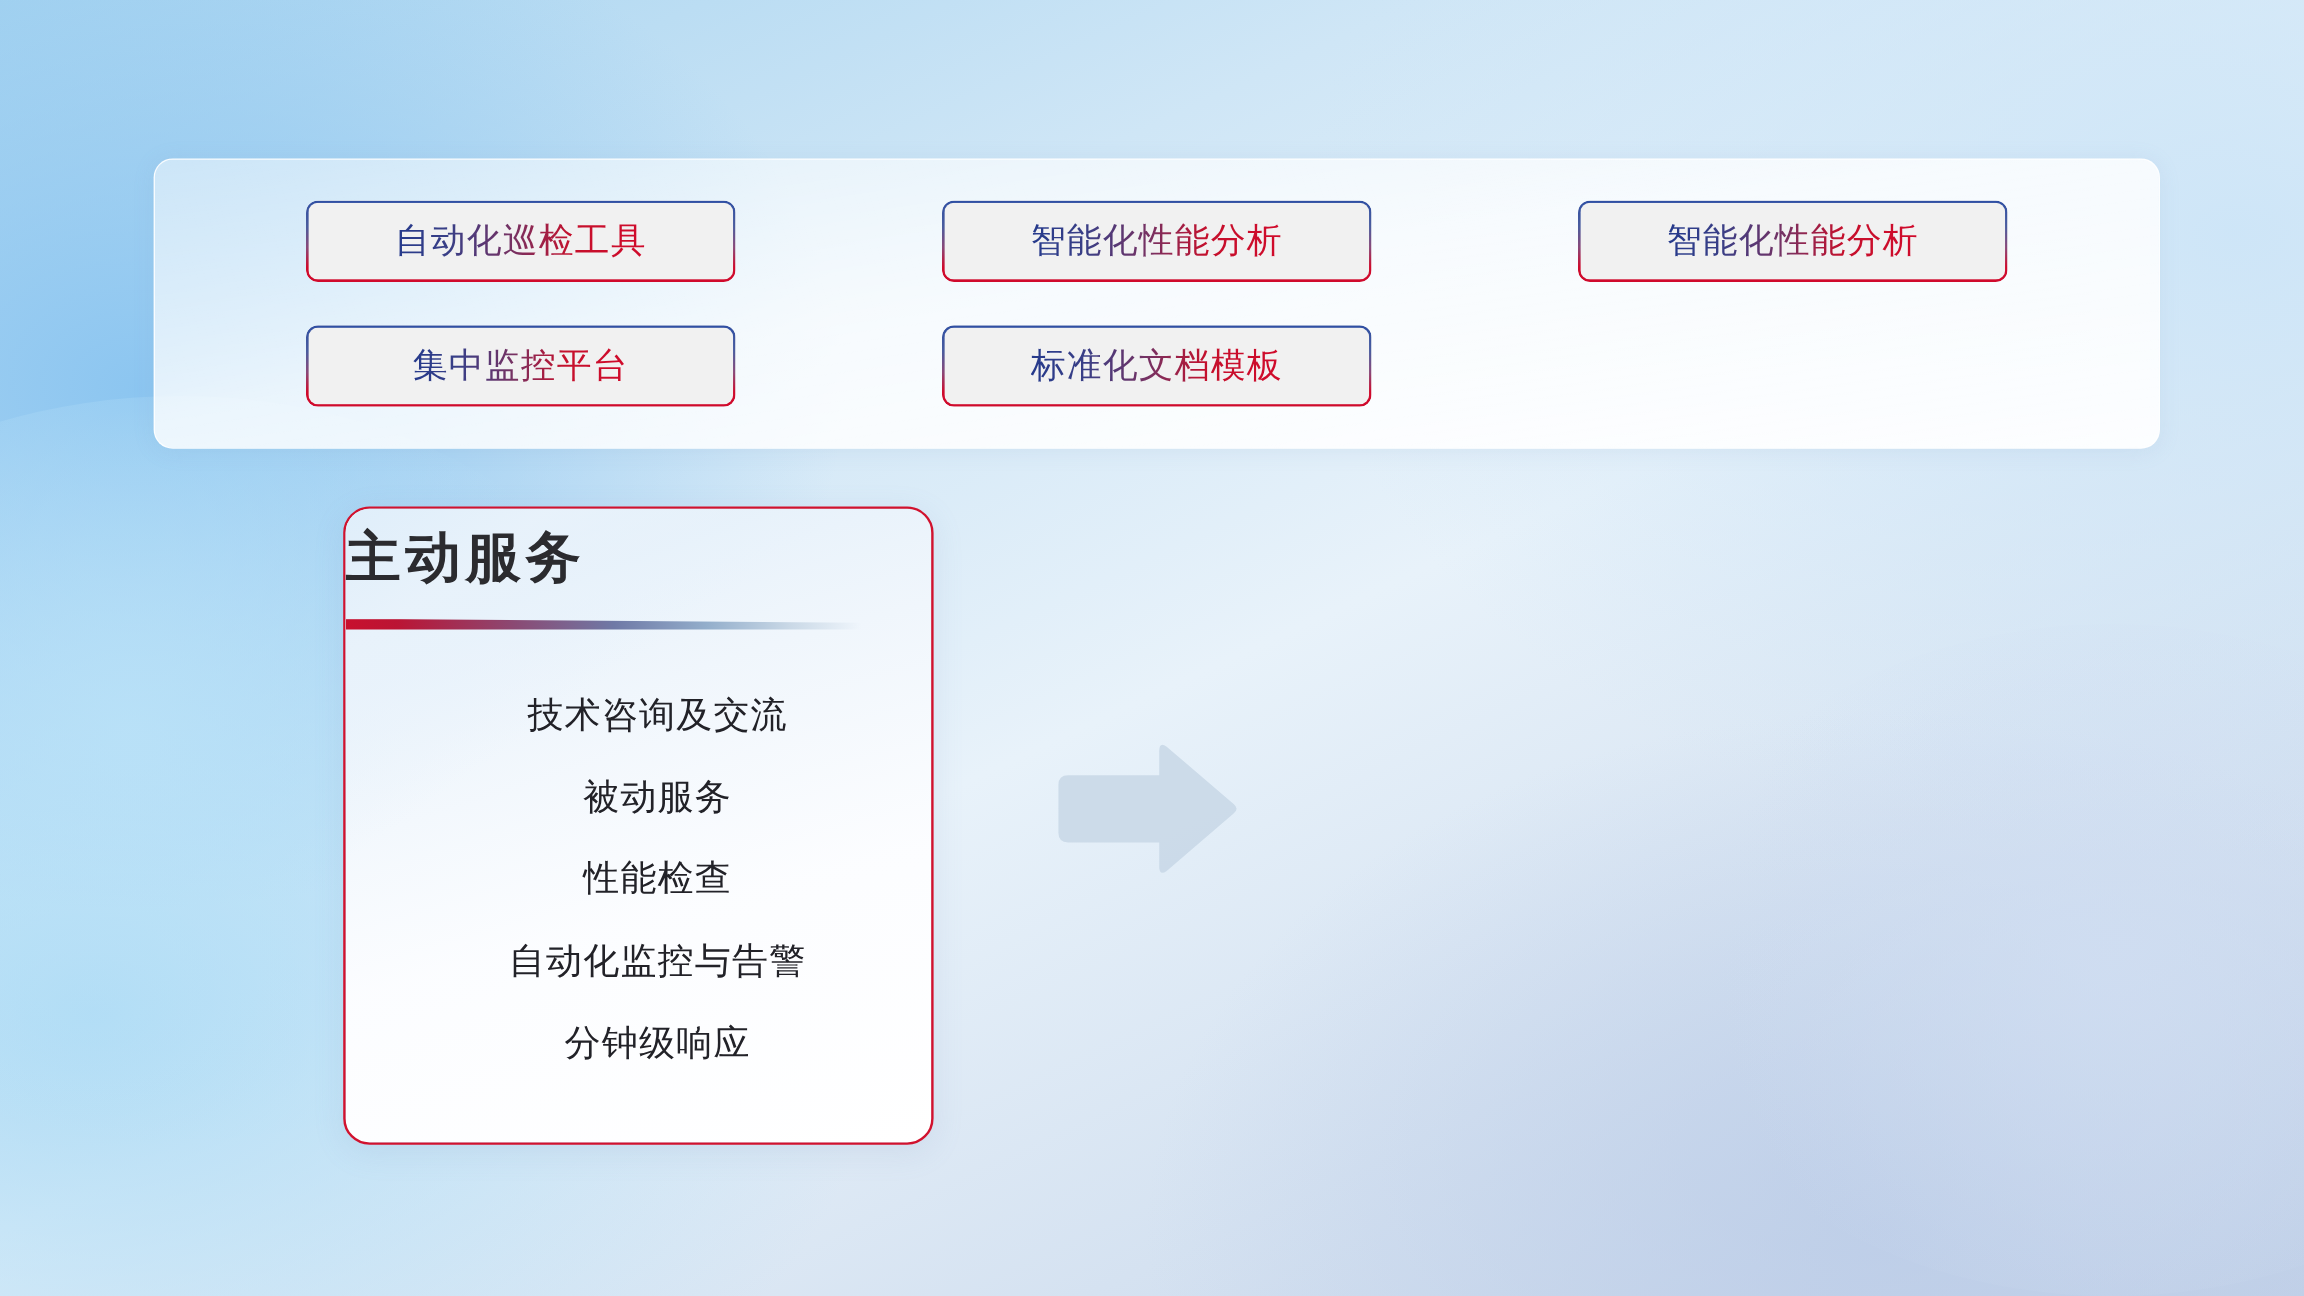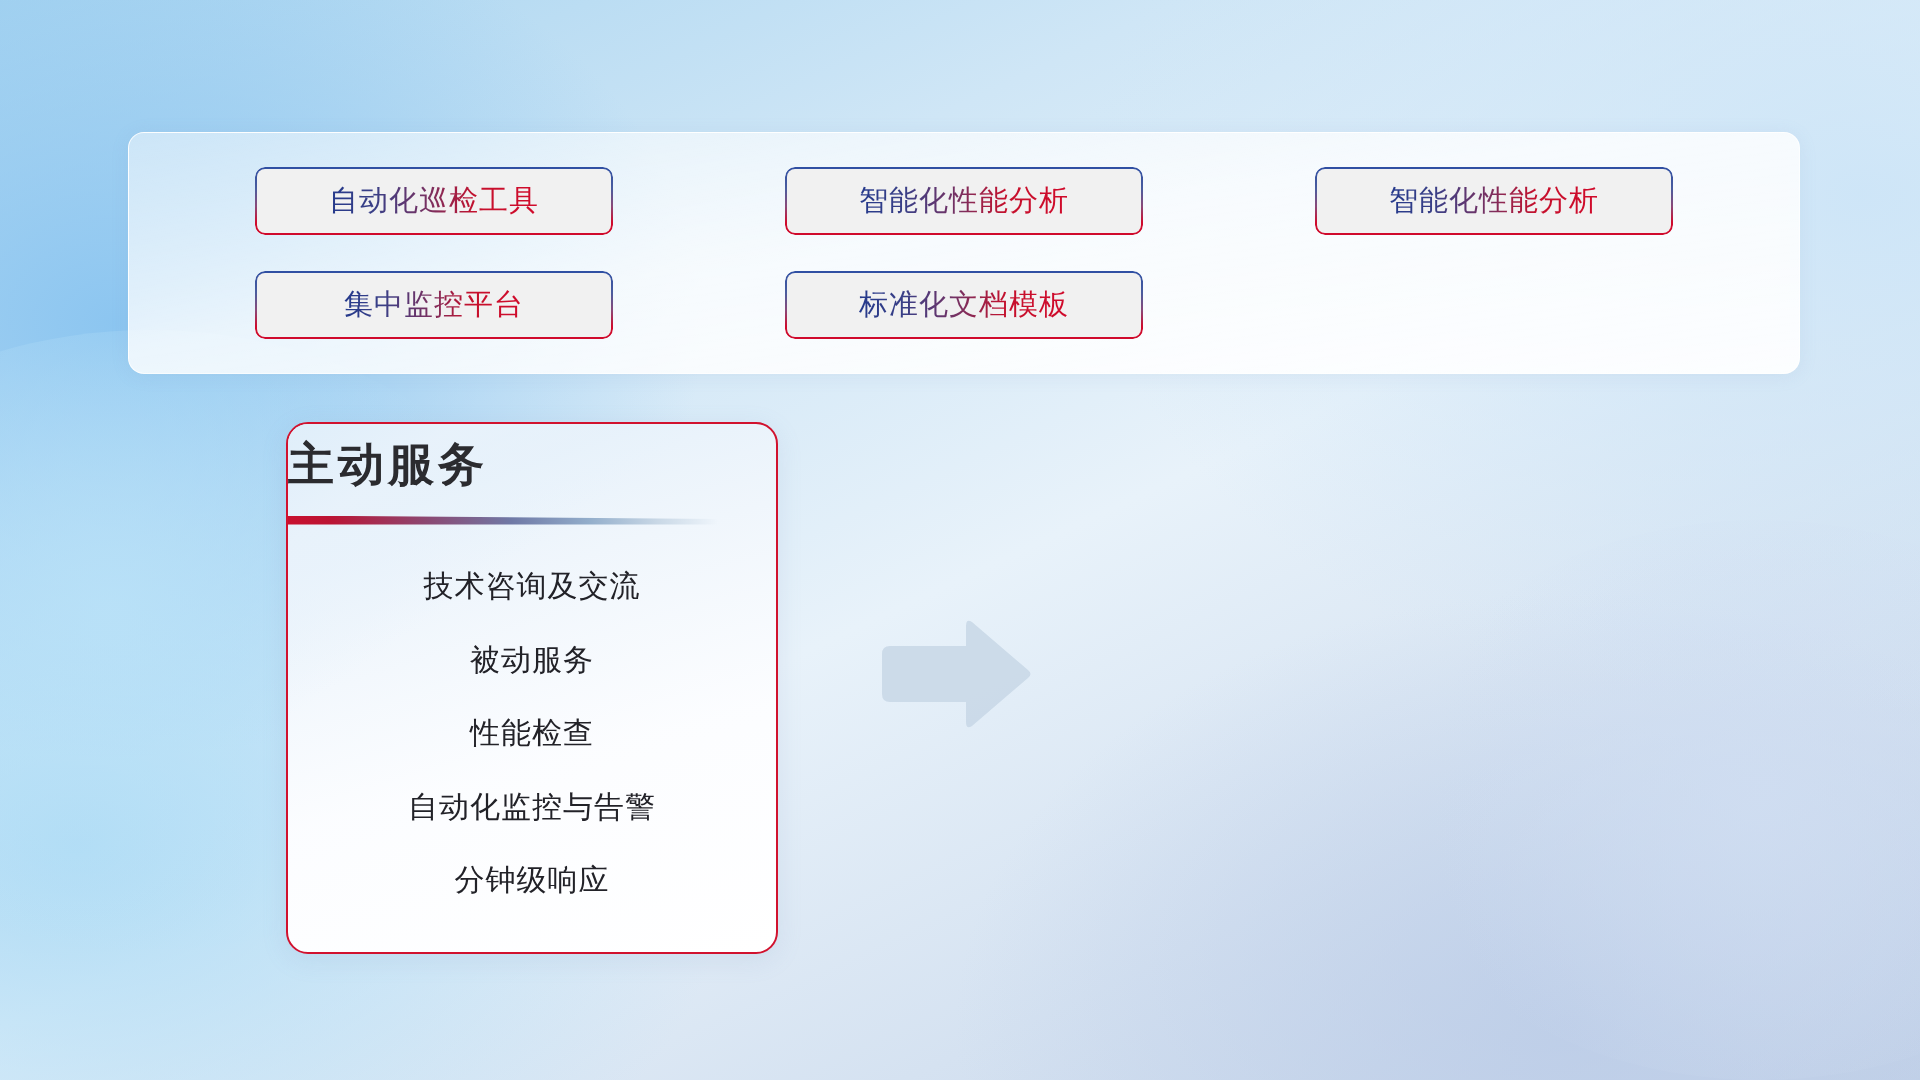--- a/index.html
+++ b/index.html
@@ -152,21 +152,21 @@
     width: 430px;
     height: 9px;
     margin-top: 22px;
     margin-bottom: 6px;
     clip-path: polygon(0% 0%, 100% 38%, 100% 100%, 0% 100%);
     background: linear-gradient(90deg, #c8102e 0%, #bb1434 10%, #8a4a74 33%, #6f79a6 52%, #93aecb 70%, #c9d8e6 86%, rgba(233,240,246,0) 100%);
   }
 
   .card-list {
     list-style: none;
-    margin: 0;
+    margin: 16px;
     padding: 0;
     width: 100%;
     flex: 1;
     display: flex;
     flex-direction: column;
     justify-content: space-evenly;
     align-items: center;
     padding-bottom: 16px;
     box-sizing: border-box;
   }

